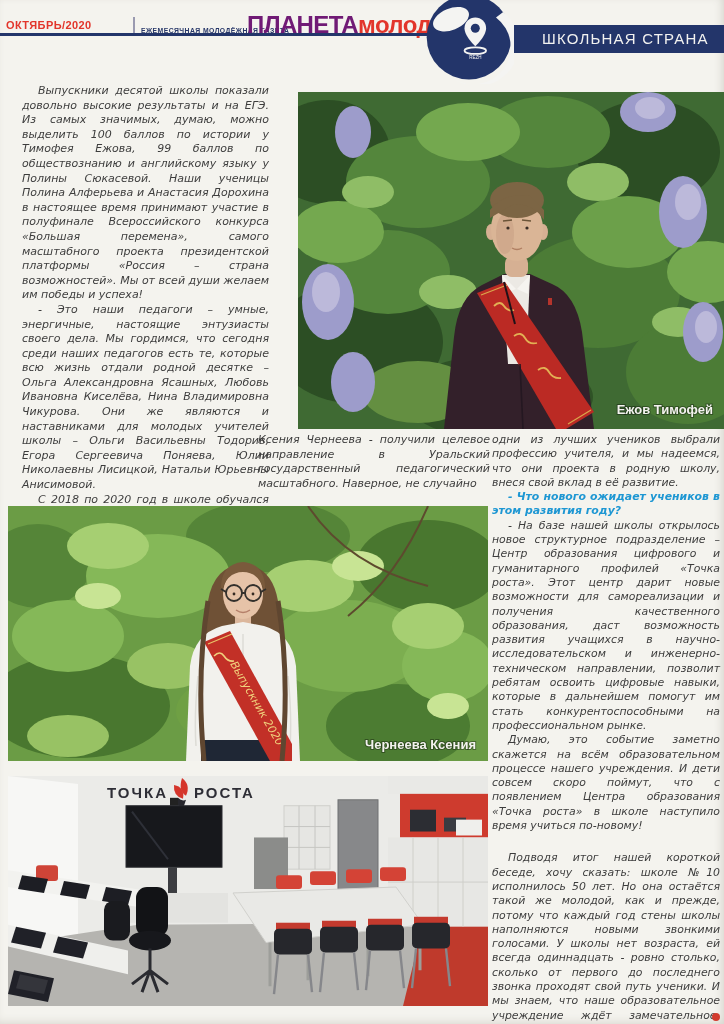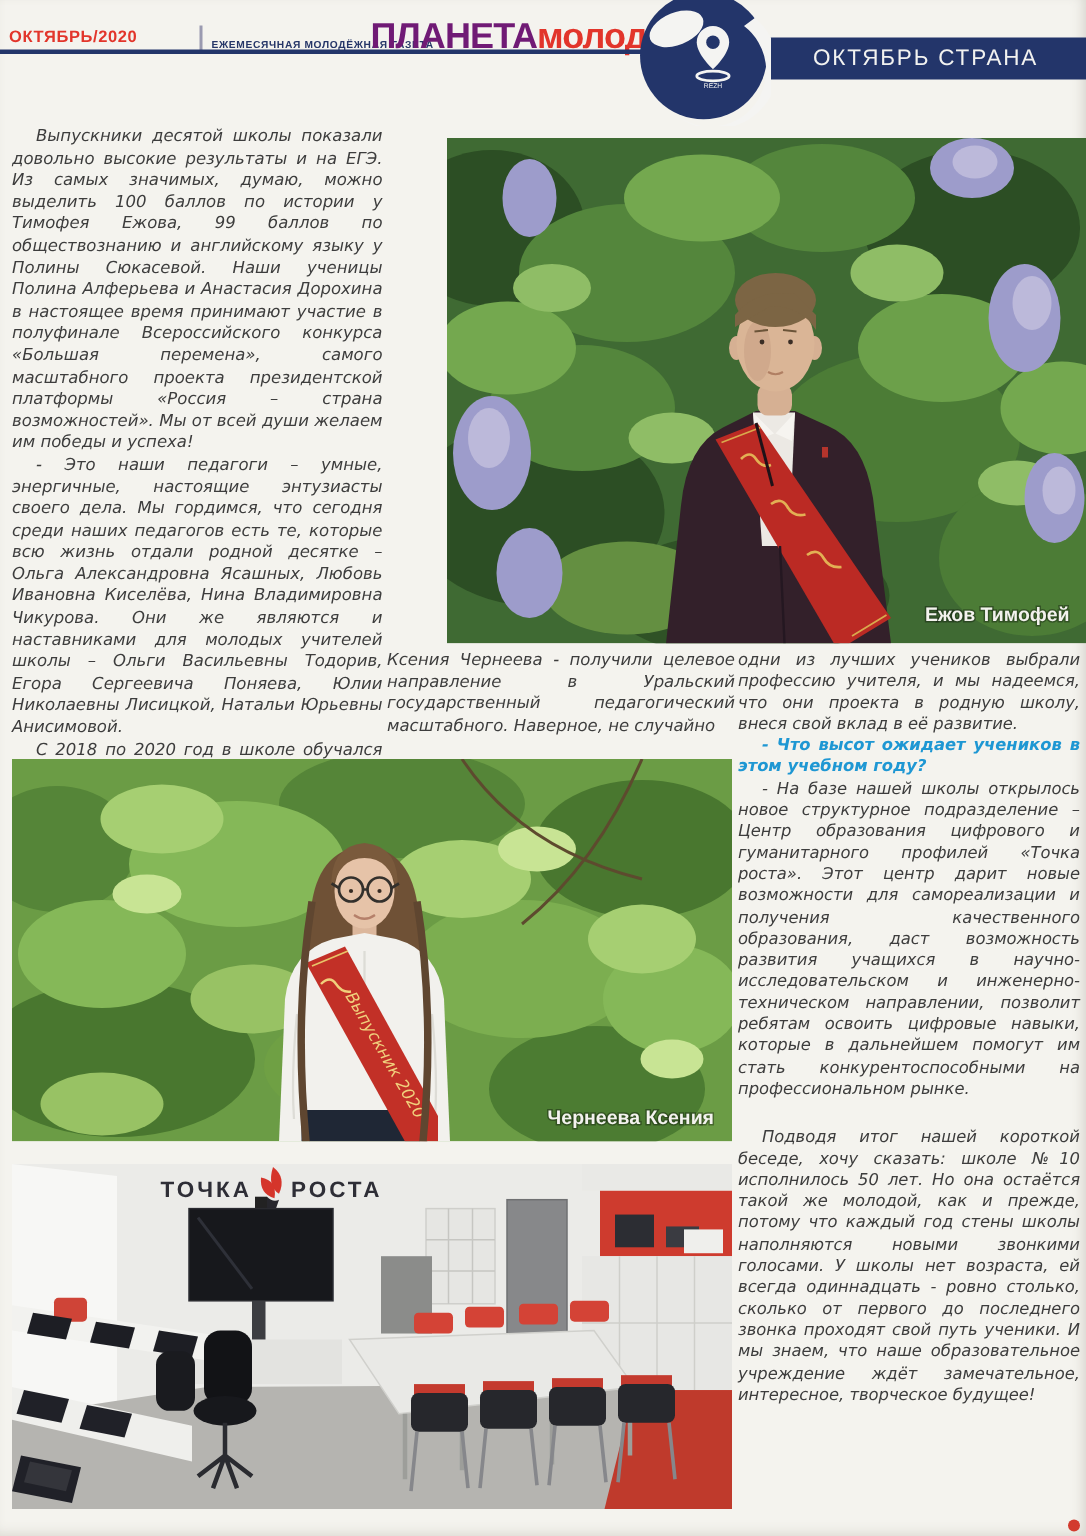--- a/index.html
+++ b/index.html
@@ -17,21 +17,21 @@
   .header-rule{position:absolute;left:0;top:33px;width:438px;height:3px;background:#23356a;}
   .section-banner{position:absolute;left:512px;top:25px;width:212px;height:28px;background:#23356a;
         color:#f2f2f0;font-size:15px;letter-spacing:1.2px;line-height:28px;padding-left:30px;box-sizing:border-box;}
   .logo{position:absolute;left:424px;top:-6px;width:90px;height:90px;}
   
   .bodycol{position:absolute;font-family:"DejaVu Sans",sans-serif;font-style:italic;
            font-size:11px;line-height:14.6px;color:#3d3d3d;text-align:justify;}
   .bodycol p{margin:0;}
   .ind{text-indent:16px;}
   .question{color:#1e97d3;font-weight:bold;}
-  .col1{left:8px;top:84px;width:247px;}
+  .col1{left:22px;top:84px;width:247px;}
   .col2{left:258px;top:433px;width:232px;}
   .col3{left:492px;top:433px;width:228px;font-size:10.9px;line-height:14.3px;}
   .gap-top{margin-top:18px !important;}
   
   .photo{position:absolute;overflow:hidden;}
   .photo svg{display:block;width:100%;height:100%;}
   .photo1{left:295px;top:89px;width:429px;height:337px;}
   .photo2{left:8px;top:506px;width:480px;height:255px;}
   .photo3{left:8px;top:776px;width:480px;height:230px;}
   .page-dot{position:absolute;right:4px;bottom:3px;width:8px;height:8px;border-radius:50%;background:#d23b2e;}
@@ -42,21 +42,21 @@
 <div class="page">
 
   <div class="issue">ОКТЯБРЬ/2020</div>
   <div class="issue-divider"></div>
   <div class="tagline">ЕЖЕМЕСЯЧНАЯ МОЛОДЁЖНАЯ ГАЗЕТА</div>
   <div class="brand">
     <span class="navy">ПЛАНЕТА</span><span class="red">молодых</span><span class="sup">REZH</span>
   </div>
   <div class="header-rule"></div>
   <div class="section-banner">
-    <span>ОКТЯБРЬ СТРАНА</span>
+    <span>ШКОЛЬНАЯ СТРАНА</span>
   </div>
   <div class="logo">
     <svg viewBox="0 0 100 100">
       <circle cx="50" cy="48" r="47" fill="#23356a"></circle>
       <ellipse cx="30" cy="28" rx="21" ry="12" transform="rotate(-22 30 28)" fill="#f4f4f2"></ellipse>
       <path d="M88,20 A44,44 0 0 1 30,92 A38,38 0 0 0 80,26 Z" fill="#f4f4f2"></path>
       <g>
         <path d="M57,26 a12,12 0 0 1 12,12 c0,9 -12,20 -12,20 c0,0 -12,-11 -12,-20 a12,12 0 0 1 12,-12 Z" fill="#f4f4f2"></path>
         <circle cx="57" cy="38" r="5" fill="#23356a"></circle>
         <ellipse cx="57" cy="63" rx="12" ry="3.6" fill="none" stroke="#f4f4f2" stroke-width="2"></ellipse>
@@ -133,22 +133,23 @@
       <text x="415" y="322" text-anchor="end" font-size="13" font-weight="bold" fill="#f3f2ee" font-family="Liberation Sans, sans-serif" paint-order="stroke" stroke="#00000055" stroke-width="2">Ежов Тимофей</text>
     </svg>
   </figure>
 
   <div class="bodycol col2">
     <p>Ксения Чернеева - получили целевое направление в Уральский государственный педагогический масштабного. Наверное, не случайно</p>
   </div>
 
   <div class="bodycol col3">
     <p>одни из лучших учеников выбрали профессию учителя, и мы надеемся, что они проекта в родную школу, внеся свой вклад в её развитие.</p>
-    <p class="ind question">- Что высот ожидает учеников в этом учебном году?</p>
+    <p class="ind question">- Что нового ожидает учеников в этом развития году?</p>
     <p class="ind">- На базе нашей школы открылось новое структурное подразделение – Центр образования цифрового и гуманитарного профилей «Точка роста». Этот центр дарит новые возможности для самореализации и получения качественного образования, даст возможность развития учащихся в научно-исследовательском и инженерно-техническом направлении, позволит ребятам освоить цифровые навыки, которые в дальнейшем помогут им стать конкурентоспособными на профессиональном рынке.</p>
+    <p class="ind">Думаю, это событие заметно скажется на всём образовательном процессе нашего учреждения. И дети совсем скоро поймут, что с появлением Центра образования «Точка роста» в школе наступило время учиться по-новому!</p>
     <p class="ind gap-top">Подводя итог нашей короткой беседе, хочу сказать: школе №10 исполнилось 50 лет. Но она остаётся такой же молодой, как и прежде, потому что каждый год стены школы наполняются новыми звонкими голосами. У школы нет возраста, ей всегда одиннадцать - ровно столько, сколько от первого до последнего звонка проходят свой путь ученики. И мы знаем, что наше образовательное учреждение ждёт замечательное, интересное, творческое будущее!</p>
 
   </div>
 
   <figure class="photo photo2" style="margin:0">
     <svg viewBox="0 0 480 255" preserveAspectRatio="none">
       <rect width="480" height="255" fill="#6b9c45"></rect>
       <g>
         <ellipse cx="70" cy="200" rx="92" ry="52" fill="#49772f"></ellipse>
           <ellipse cx="420" cy="60" rx="72" ry="46" fill="#49772f"></ellipse>

